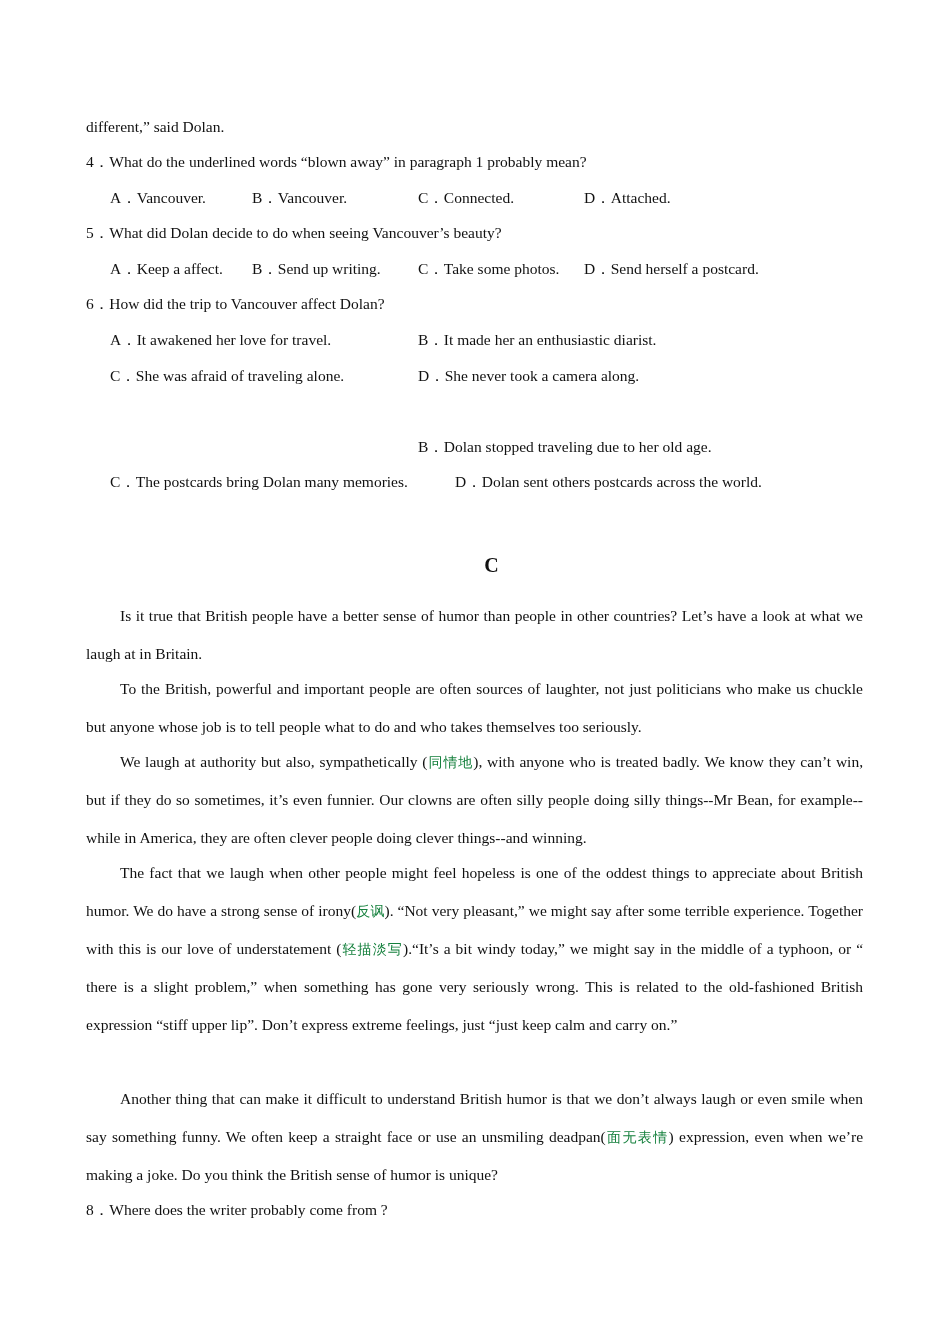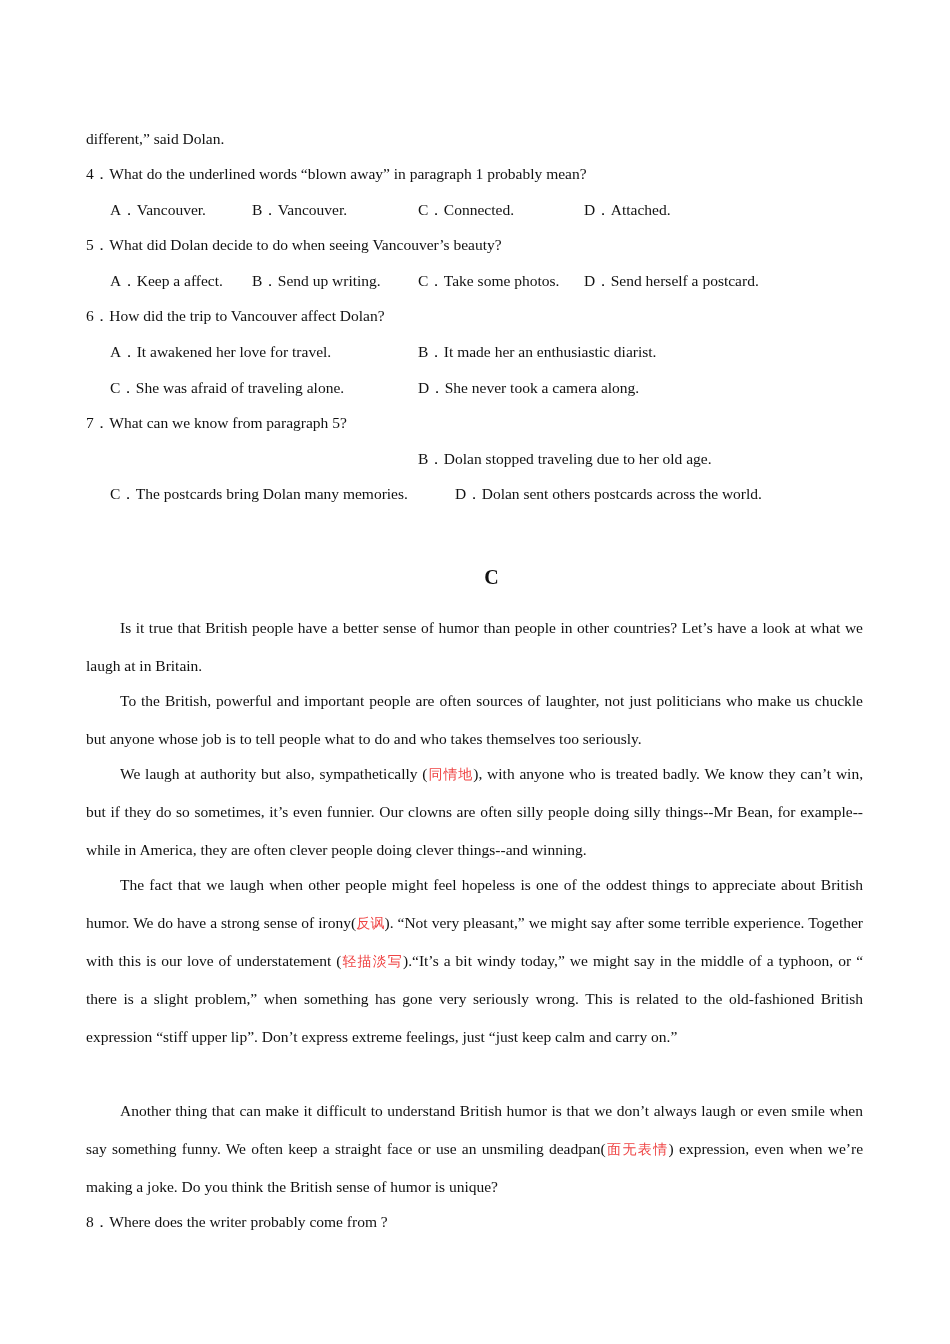--- a/index.html
+++ b/index.html
@@ -1,25 +1,25 @@
 <!DOCTYPE html>
 <html><head>
   <meta charset="utf-8">
   <style>
     html, body { margin: 0; padding: 0; background: #ffffff; }
     body { width: 950px; height: 1344px; position: relative; overflow: hidden;
       font-family: "Liberation Serif", "DejaVu Serif", serif; color: #111; font-size: 15.5px; }
-    .page { position: absolute; left: 0; top: 12px; width: 950px; height: 1232px; }
+    .page { position: absolute; left: 0; top: 0; width: 950px; height: 1232px; }
     .line { position: absolute; left: 86px; white-space: nowrap; line-height: 20px; }
     .opt { position: absolute; white-space: nowrap; line-height: 20px; }
     .heading { position: absolute; left: 0; width: 983px; text-align: center; top: 554px;
       font-weight: bold; font-size: 20px; font-family: "Liberation Serif", serif; }
     .para { position: absolute; left: 86px; width: 777px; text-align: justify;
       text-align-last: left; line-height: 38px; text-indent: 34px; }
-    .cn { font-family: "DejaVu Sans", sans-serif; font-size: 14px; color: #ef4444; }
+    .cn { font-family: "DejaVu Sans", sans-serif; font-size: 14px; color: #15803d; }
   </style>
 </head>
 <body>
 
 <div class="page">
 
   <div class="line" style="top:117px">different,” said Dolan.</div>
 
   <div class="line" style="top:152px">
     <span>4．</span><span>What do the underlined words “blown away” in paragraph 1 probably mean?</span>
@@ -38,23 +38,20 @@
   <div class="opt" style="top:259px;left:584px"><span>D．</span><span>Send herself a postcard.</span></div>
 
   <div class="line" style="top:294px">
     <span>6．</span><span>How did the trip to Vancouver affect Dolan?</span>
   </div>
   <div class="opt" style="top:330px;left:110px"><span>A．</span><span>It awakened her love for travel.</span></div>
   <div class="opt" style="top:330px;left:418px"><span>B．</span><span>It made her an enthusiastic diarist.</span></div>
   <div class="opt" style="top:366px;left:110px"><span>C．</span><span>She was afraid of traveling alone.</span></div>
   <div class="opt" style="top:366px;left:418px"><span>D．</span><span>She never took a camera along.</span></div>
 
-  <div class="line" style="top:401px">
-    <span>7．</span><span>What can we know from paragraph 5?</span>
-  </div>
   <div class="opt" style="top:437px;left:418px"><span>B．</span><span>Dolan stopped traveling due to her old age.</span></div>
   <div class="opt" style="top:472px;left:110px"><span>C．</span><span>The postcards bring Dolan many memories.</span></div>
   <div class="opt" style="top:472px;left:455px"><span>D．</span><span>Dolan sent others postcards across the world.</span></div>
 
   <div class="heading">C</div>
 
   <div class="para" style="top:597px">Is it true that British people have a better sense of humor than people in other countries? Let’s have a look at what we laugh at in Britain.</div>
   <div class="para" style="top:670px">To the British, powerful and important people are often sources of laughter, not just politicians who make us chuckle but anyone whose job is to tell people what to do and who takes themselves too seriously.</div>
   <div class="para" style="top:743px"><span>We laugh at authority but also, sympathetically (</span><span class="cn">同情地</span><span>), with anyone who is treated badly. We know they can’t win, but if they do so sometimes, it’s even funnier. Our clowns are often silly people doing silly things--Mr Bean, for example--while in America, they are often clever people doing clever things--and winning.</span></div>
   <div class="para" style="top:854px"><span>The fact that we laugh when other people might feel hopeless is one of the oddest things to appreciate about British humor. We do have a strong sense of irony(</span><span class="cn">反讽</span><span>). “Not very pleasant,” we might say after some terrible experience. Together with this is our love of understatement (</span><span class="cn">轻描淡写</span><span>).“It’s a bit windy today,” we might say in the middle of a typhoon, or “ there is a slight problem,” when something has gone very seriously wrong. This is related to the old-fashioned British expression “stiff upper lip”. Don’t express extreme feelings, just “just keep calm and carry on.”</span></div>

